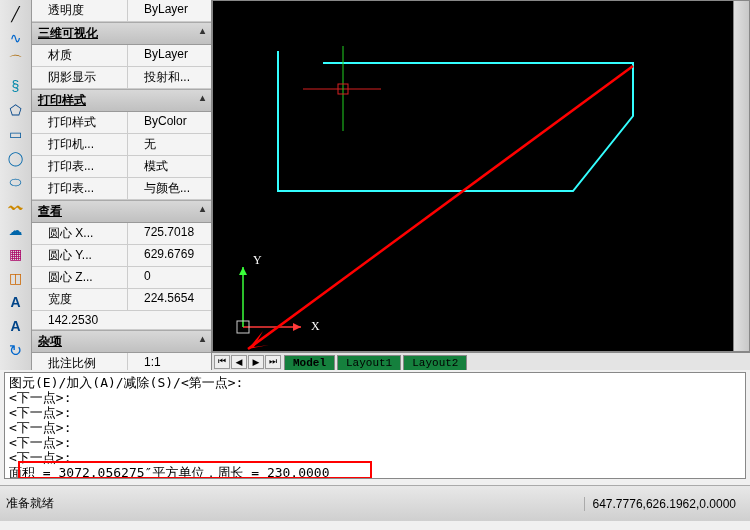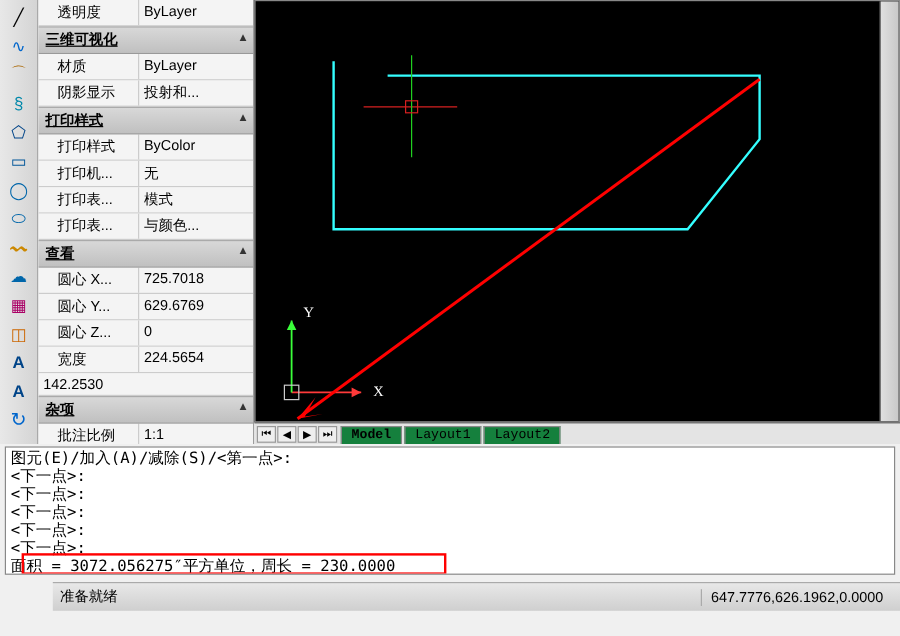--- a/index.html
+++ b/index.html
@@ -36,27 +36,27 @@
   text-decoration: underline;
 }
 .prop-section-head .collapse {
   position: absolute; right: 6px; top: 2px; color: #333; font-size: 10px;
 }
 .prop-row {
   display: flex; background: #f4f4f4;
   border-bottom: 1px solid #ccc;
 }
 .prop-key {
-  width: 84px; padding: 2px 4px 2px 16px;
+  width: 96px; padding: 2px 4px 2px 16px;
   border-right: 1px solid #ccc;
   white-space: nowrap; overflow: hidden; text-overflow: ellipsis;
 }
 .prop-val {
   flex: 1; padding: 2px 4px;
-  white-space: nowrap; overflow: hidden; text-overflow: ellipsis;
+  white-space: nowrap; overflow: hidden; text-overflow: ellipsis; margin-left: 12px;
 }
 .drawing-container {
   flex: 1; display: flex; flex-direction: column;
   background: #efefef;
 }
 .drawing-area {
   flex: 1; background: #000; position: relative; overflow: hidden;
   border: 1px solid #888;
 }
 .drawing-scroll-right {
@@ -90,25 +90,25 @@
   padding: 2px 4px; font-family: SimSun, monospace; font-size: 13px;
   position: relative; overflow: hidden;
 }
 .cmd-line { white-space: nowrap; line-height: 15px; }
 .highlight-box {
   position: absolute; border: 2px solid #ff0000;
   left: 13px; top: 88px; width: 354px; height: 18px;
   pointer-events: none;
 }
 .status-bar {
-  height: 24px; margin-top: 6px;
+  height: 36px; margin-top: 6px;
   background: linear-gradient(to bottom, #e8e8e8, #cfcfcf);
   border-top: 1px solid #aaa;
   display: flex; align-items: center;
-  padding: 0 6px; font-size: 12px; margin-left: 44px;
+  padding: 0 6px; font-size: 12px;
 }
 .status-ready { flex: 0 0 auto; }
 .status-spacer { flex: 1; }
 .status-coords {
   border-left: 1px solid #aaa; padding: 0 8px;
 }
 </style>
 </head>
 <body>
 

